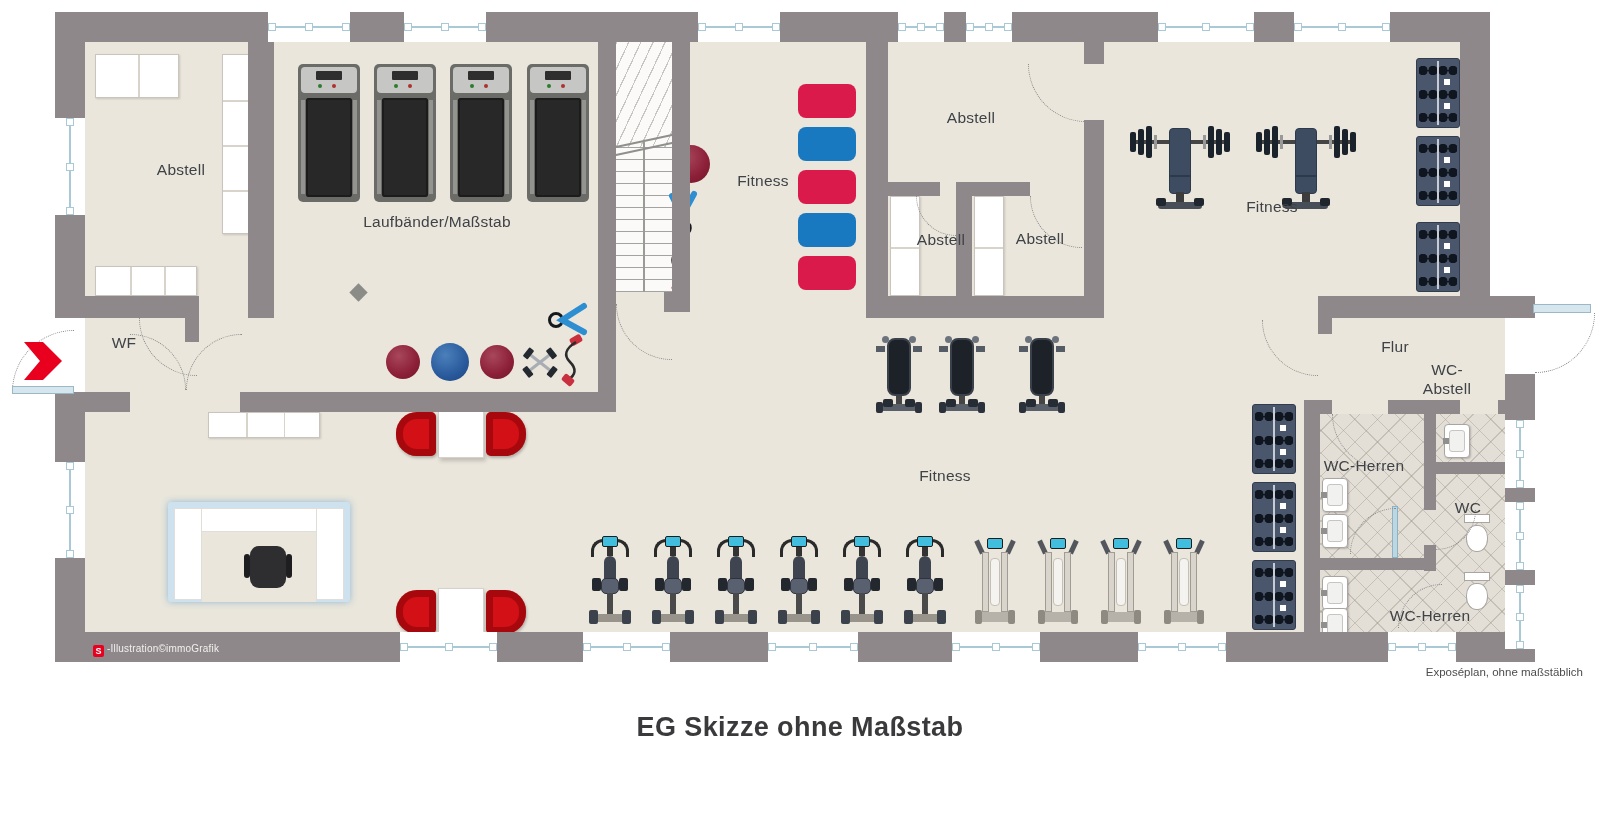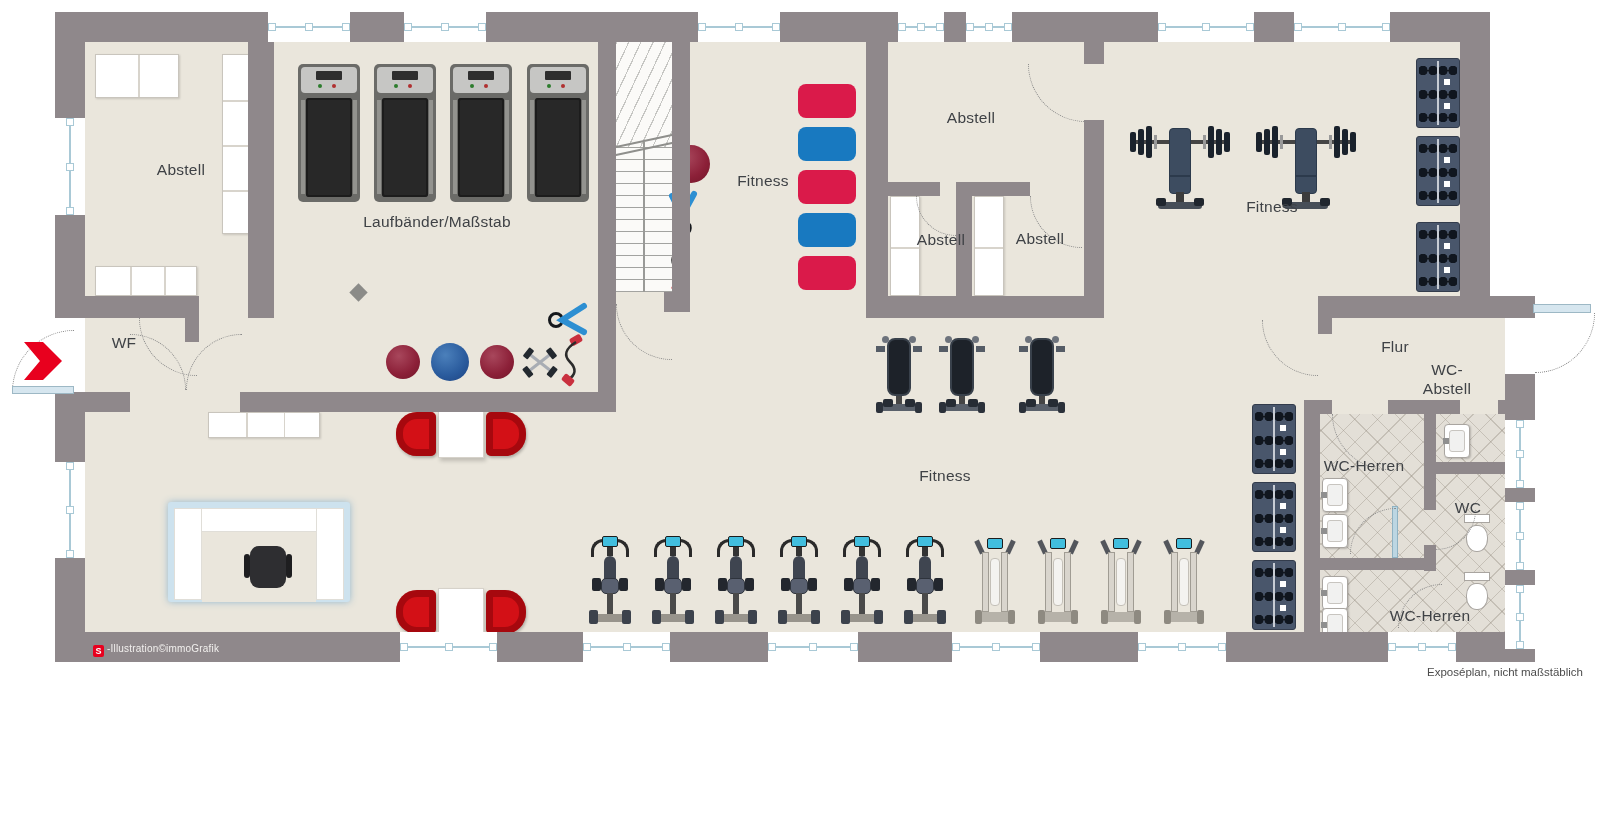--- a/index.html
+++ b/index.html
@@ -698,17 +698,18 @@
           <rect x="32" y="13" width="6" height="11" rx="1" fill="#23292f"></rect>
         </g>
         <g transform="rotate(38 20 19)">
           <rect x="6" y="17" width="28" height="3" fill="#a8adb4"></rect>
           <rect x="2" y="13" width="6" height="11" rx="1" fill="#23292f"></rect>
           <rect x="32" y="13" width="6" height="11" rx="1" fill="#23292f"></rect>
         </g>
       </svg>
     </div>
 
+  <div class="title">EG Skizze ohne Maßstab</div>
   <div class="credit">
     <span class="slogo">S</span><span>-Illustration©immoGrafik</span>
   </div>
-  <div class="disclaimer">Exposéplan, nicht maßstäblich</div>
+  <div class="disclaimer">Exposéplan, ohne maßstäblich</div>
 </div>
 
 </body></html>

